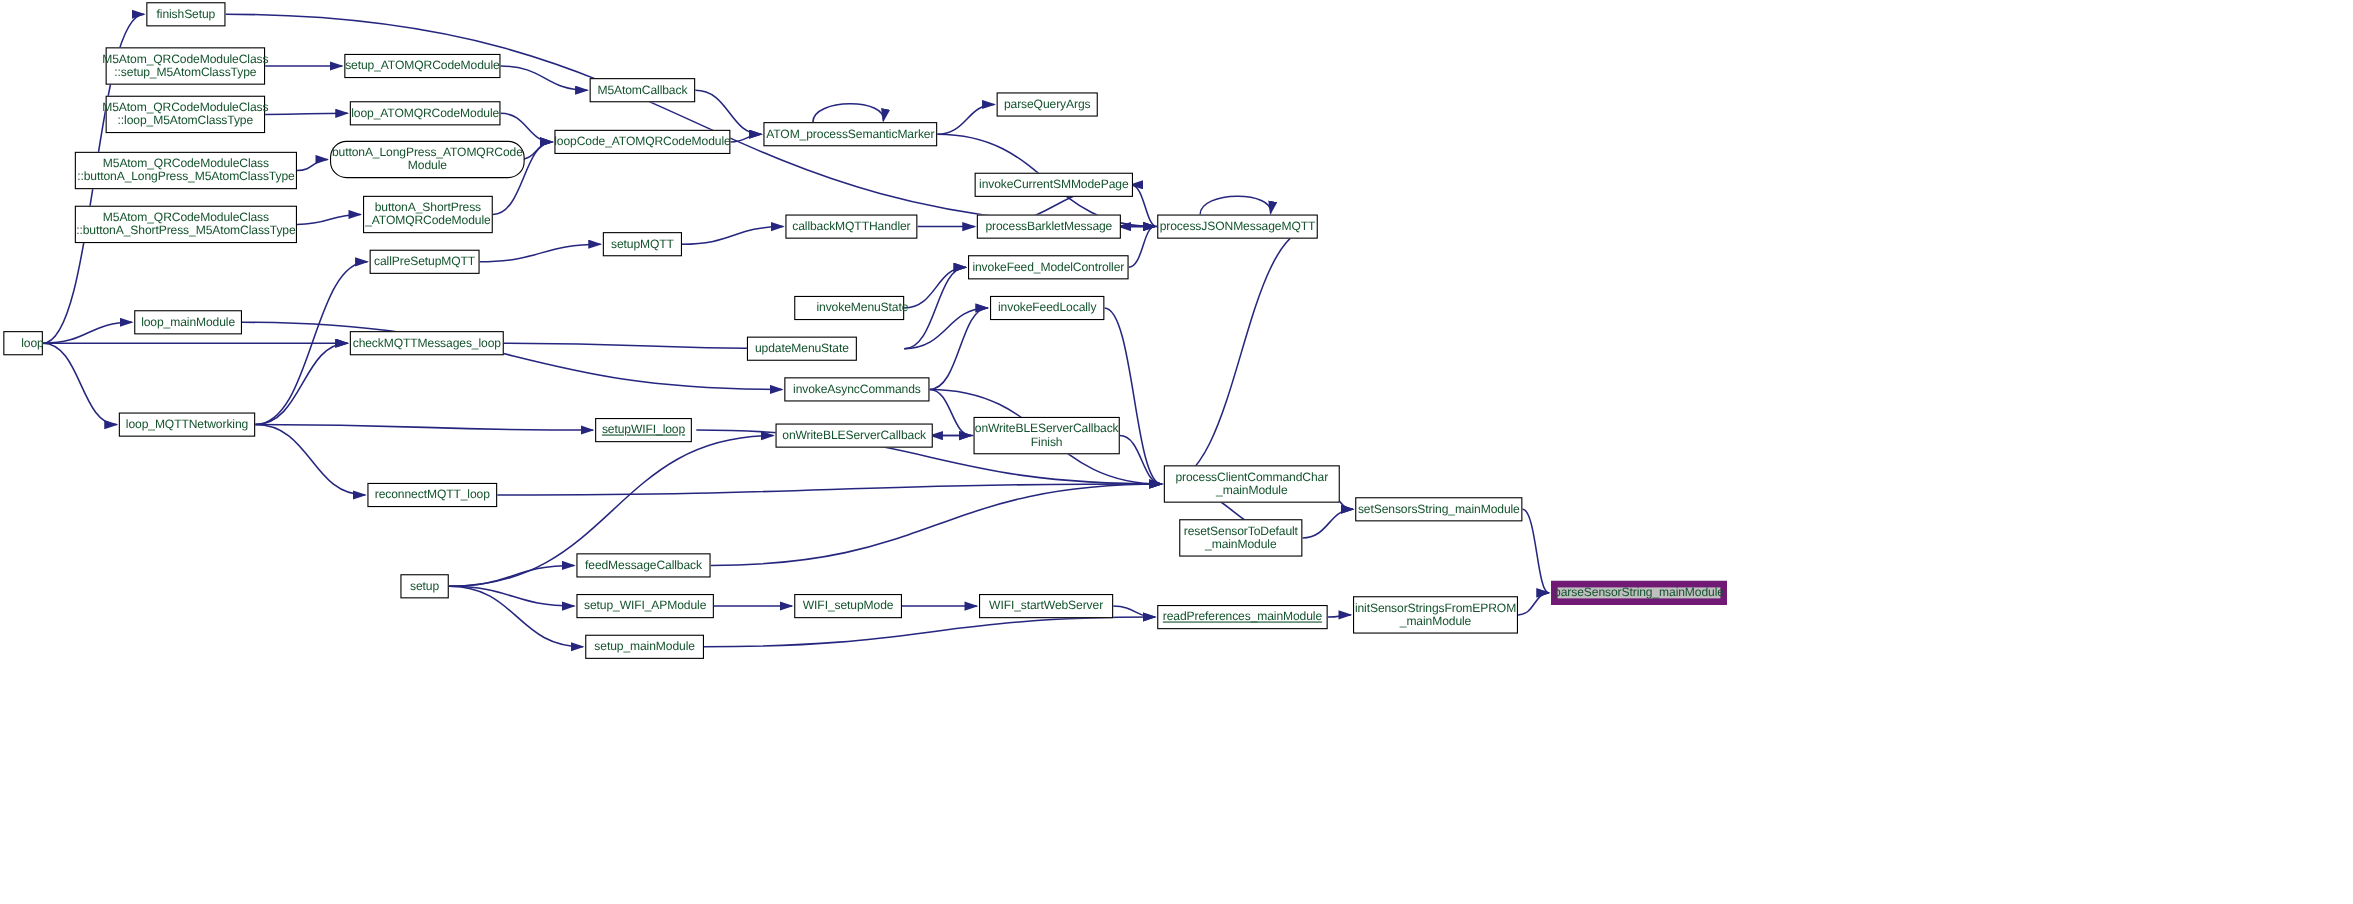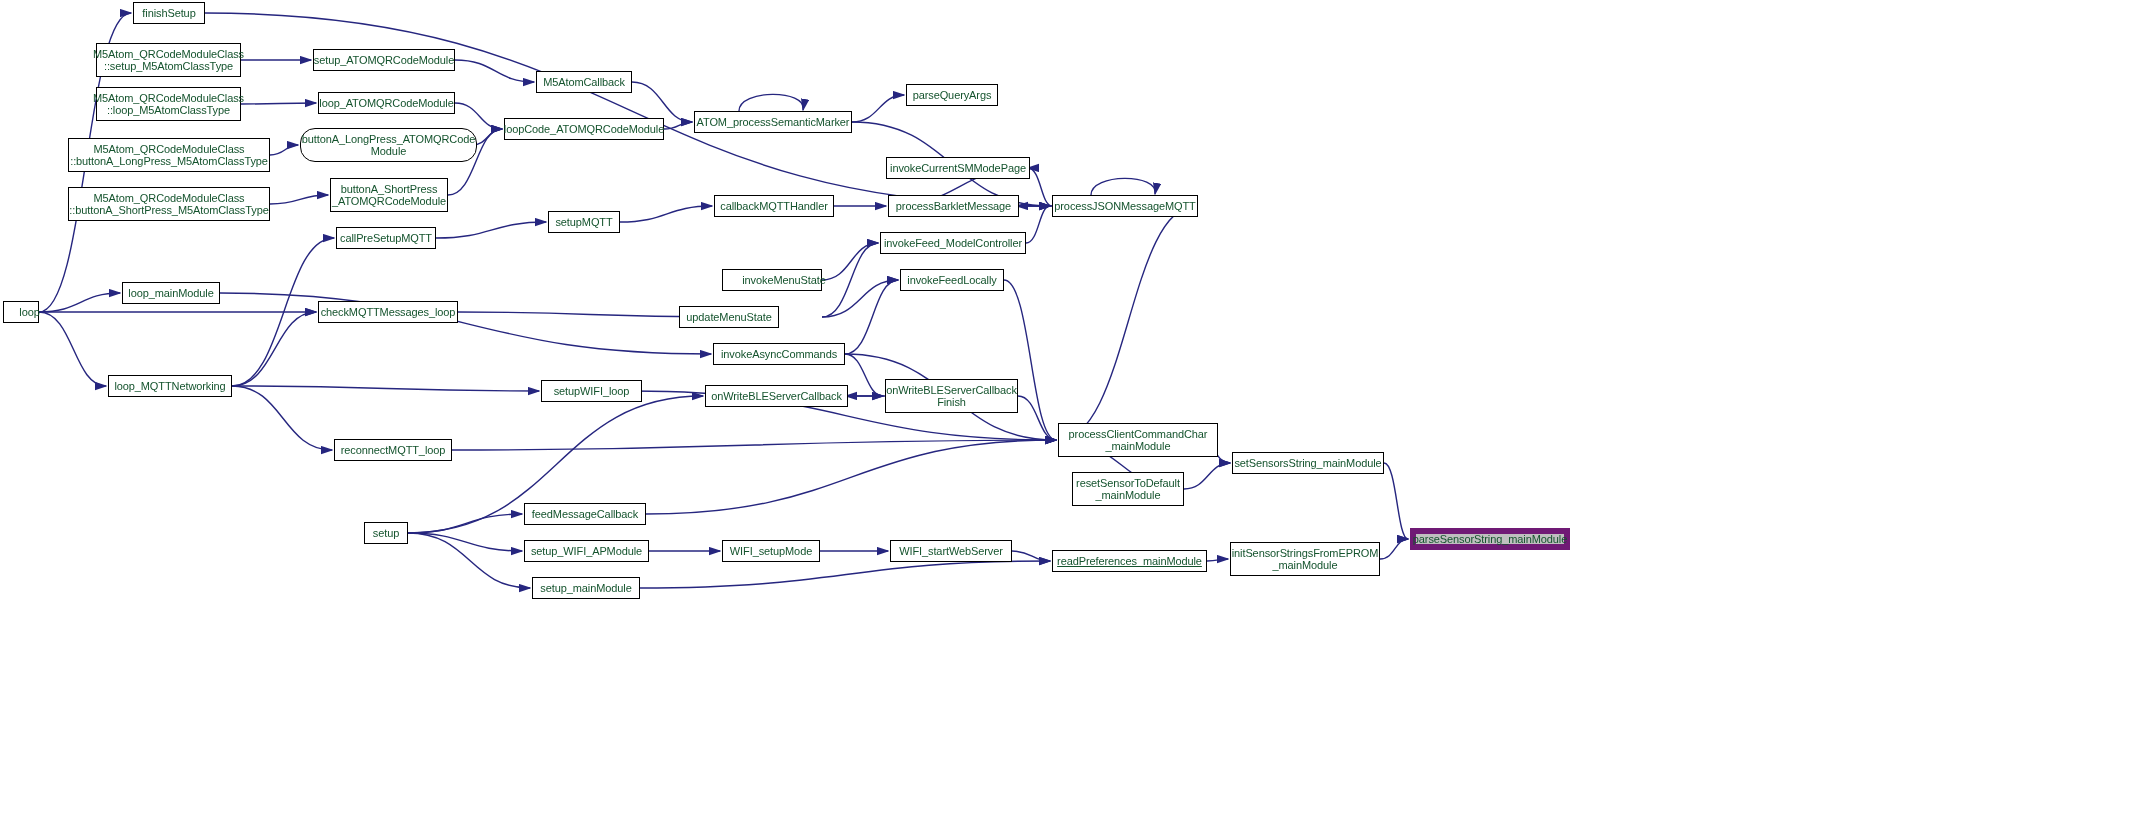--- a/index.html
+++ b/index.html
@@ -130,21 +130,21 @@
       <div class="node" style="left: 880px; top: 232px; width: 146px; height: 22px;">invokeFeed_ModelController</div>
       <div class="node" style="left: 722px; top: 269px; width: 100px; height: 22px; padding-left: 27px;">invokeMenuState</div>
       <div class="node" style="left: 900px; top: 269px; width: 104px; height: 22px;">invokeFeedLocally</div>
       <div class="node" style="left: 679px; top: 306px; width: 100px; height: 22px;">updateMenuState</div>
       <div class="node" style="left: 1052px; top: 195px; width: 146px; height: 22px;">processJSONMessageMQTT</div>
       <div class="node" style="left: 3px; top: 301px; width: 36px; height: 22px; padding-left: 20px;">loop</div>
       <div class="node" style="left: 122px; top: 282px; width: 98px; height: 22px;">loop_mainModule</div>
       <div class="node" style="left: 318px; top: 301px; width: 140px; height: 22px;">checkMQTTMessages_loop</div>
       <div class="node" style="left: 108px; top: 375px; width: 124px; height: 22px;">loop_MQTTNetworking</div>
       <div class="node" style="left: 713px; top: 343px; width: 132px; height: 22px;">invokeAsyncCommands</div>
-      <div class="node" style="left: 541px; top: 380px; width: 101px; height: 22px;">setupWIFI_loop</div>
+      <div class="node" style="left: 541px; top: 380px; width: 88px; height: 22px; text-decoration: underline;">setupWIFI_loop</div>
       <div class="node" style="left: 705px; top: 385px; width: 143px; height: 22px;">onWriteBLEServerCallback</div>
       <div class="node" style="left: 885px; top: 379px; width: 133px; height: 34px;">onWriteBLEServerCallback
 Finish</div>
       <div class="node" style="left: 334px; top: 439px; width: 118px; height: 22px;">reconnectMQTT_loop</div>
       <div class="node" style="left: 1058px; top: 423px; width: 160px; height: 34px;">processClientCommandChar
 _mainModule</div>
       <div class="node" style="left: 1232px; top: 452px; width: 152px; height: 22px;">setSensorsString_mainModule</div>
       <div class="node" style="left: 1072px; top: 472px; width: 112px; height: 34px;">resetSensorToDefault
 _mainModule</div>
       <div class="node" style="left: 364px; top: 522px; width: 44px; height: 22px;">setup</div>

